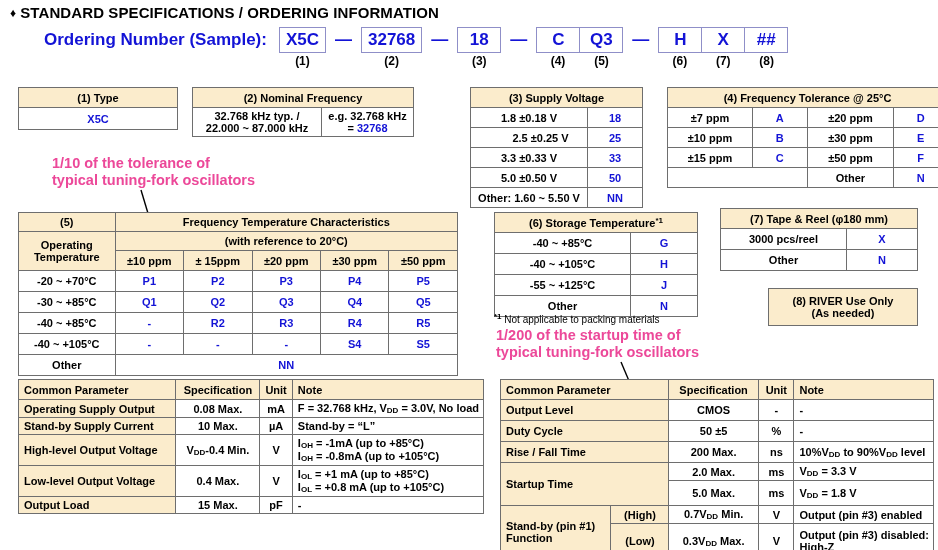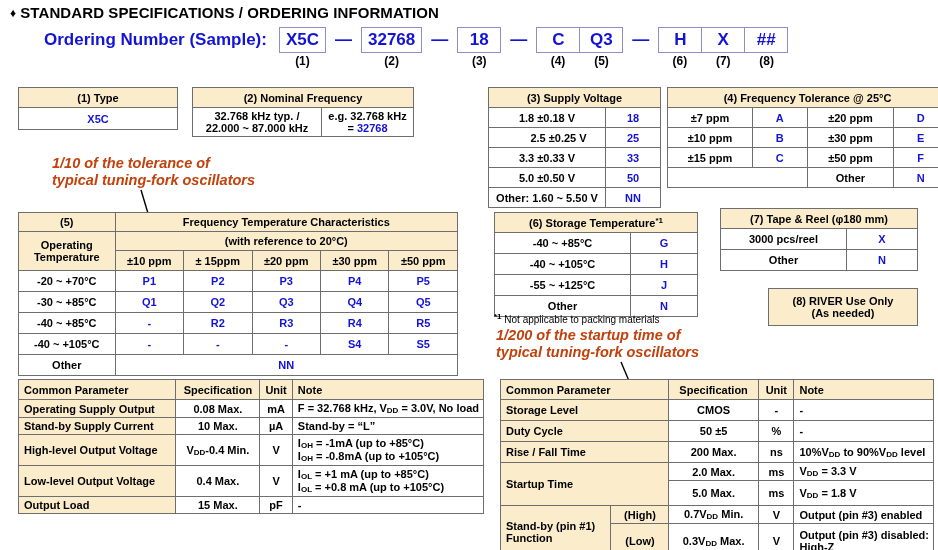--- a/index.html
+++ b/index.html
@@ -65,22 +65,22 @@
   }
   .hdr{background:#fbeccc;}
   .code{color:#1313d6;}
   .lbl{background:#fbeccc;text-align:left !important;padding-left:5px !important;}
   .lft{text-align:left !important;padding-left:5px !important;}
   sub.s{font-size:8px;vertical-align:-1px;font-weight:bold;}
   sup.s{font-size:8px;vertical-align:4px;font-weight:bold;}
 
   
   .anno{
-    font-style:italic;font-weight:bold;font-size:14.5px;
-    line-height:17px;color:#c2410c;
+    font-weight:bold;font-size:14.5px;
+    line-height:17px;color:#ec4899;
   }
 
   svg.arrow{overflow:visible;}
 </style>
 </head>
 <body>
 
 <div class="abs" id="title">
   <span class="diamond">♦</span><span>STANDARD SPECIFICATIONS / ORDERING INFORMATION</span>
 </div>
@@ -163,21 +163,21 @@
       <span>22.000 ~ 87.000 kHz</span>
     </td>
     <td>
       <span>e.g. 32.768 kHz</span><br>
       <span>= </span><span class="code">32768</span>
     </td>
   </tr>
 </tbody>
   </table>
 
-<table class="spec abs" style="left:488px;top:87px;width:173px;">
+<table class="spec abs" style="left:470px;top:87px;width:173px;">
   <thead>
     <tr>
         <td class="hdr" colspan="2" style="height:15px;">(3)  Supply Voltage</td>
       </tr>
   </thead>
   <tbody id="sv-body">
       <tr>
         <td style="height:15px;">1.8 ±0.18 V</td>
         <td class="code" style="width:46px;">18</td>
       </tr>
@@ -417,21 +417,21 @@
   <thead>
       <tr id="pr-head">
         <td class="hdr lft" colspan="2" style="height:15px;width:158px;">Common Parameter</td>
         <td class="hdr" style="width:86px;">Specification</td>
         <td class="hdr" style="width:28px;">Unit</td>
         <td class="hdr lft">Note</td>
       </tr>
     </thead>
   <tbody id="pr-body">
       <tr>
-        <td class="lbl" colspan="2" style="height:16px;">Storage Level</td>
+        <td class="lbl" colspan="2" style="height:16px;">Output Level</td>
         <td>CMOS</td>
         <td>-</td>
         <td class="lft">-</td>
       </tr>
       <tr>
         <td class="lbl" colspan="2" style="height:16px;">Duty Cycle</td>
         <td>50 ±5</td>
         <td>%</td>
         <td class="lft">-</td>
       </tr>

